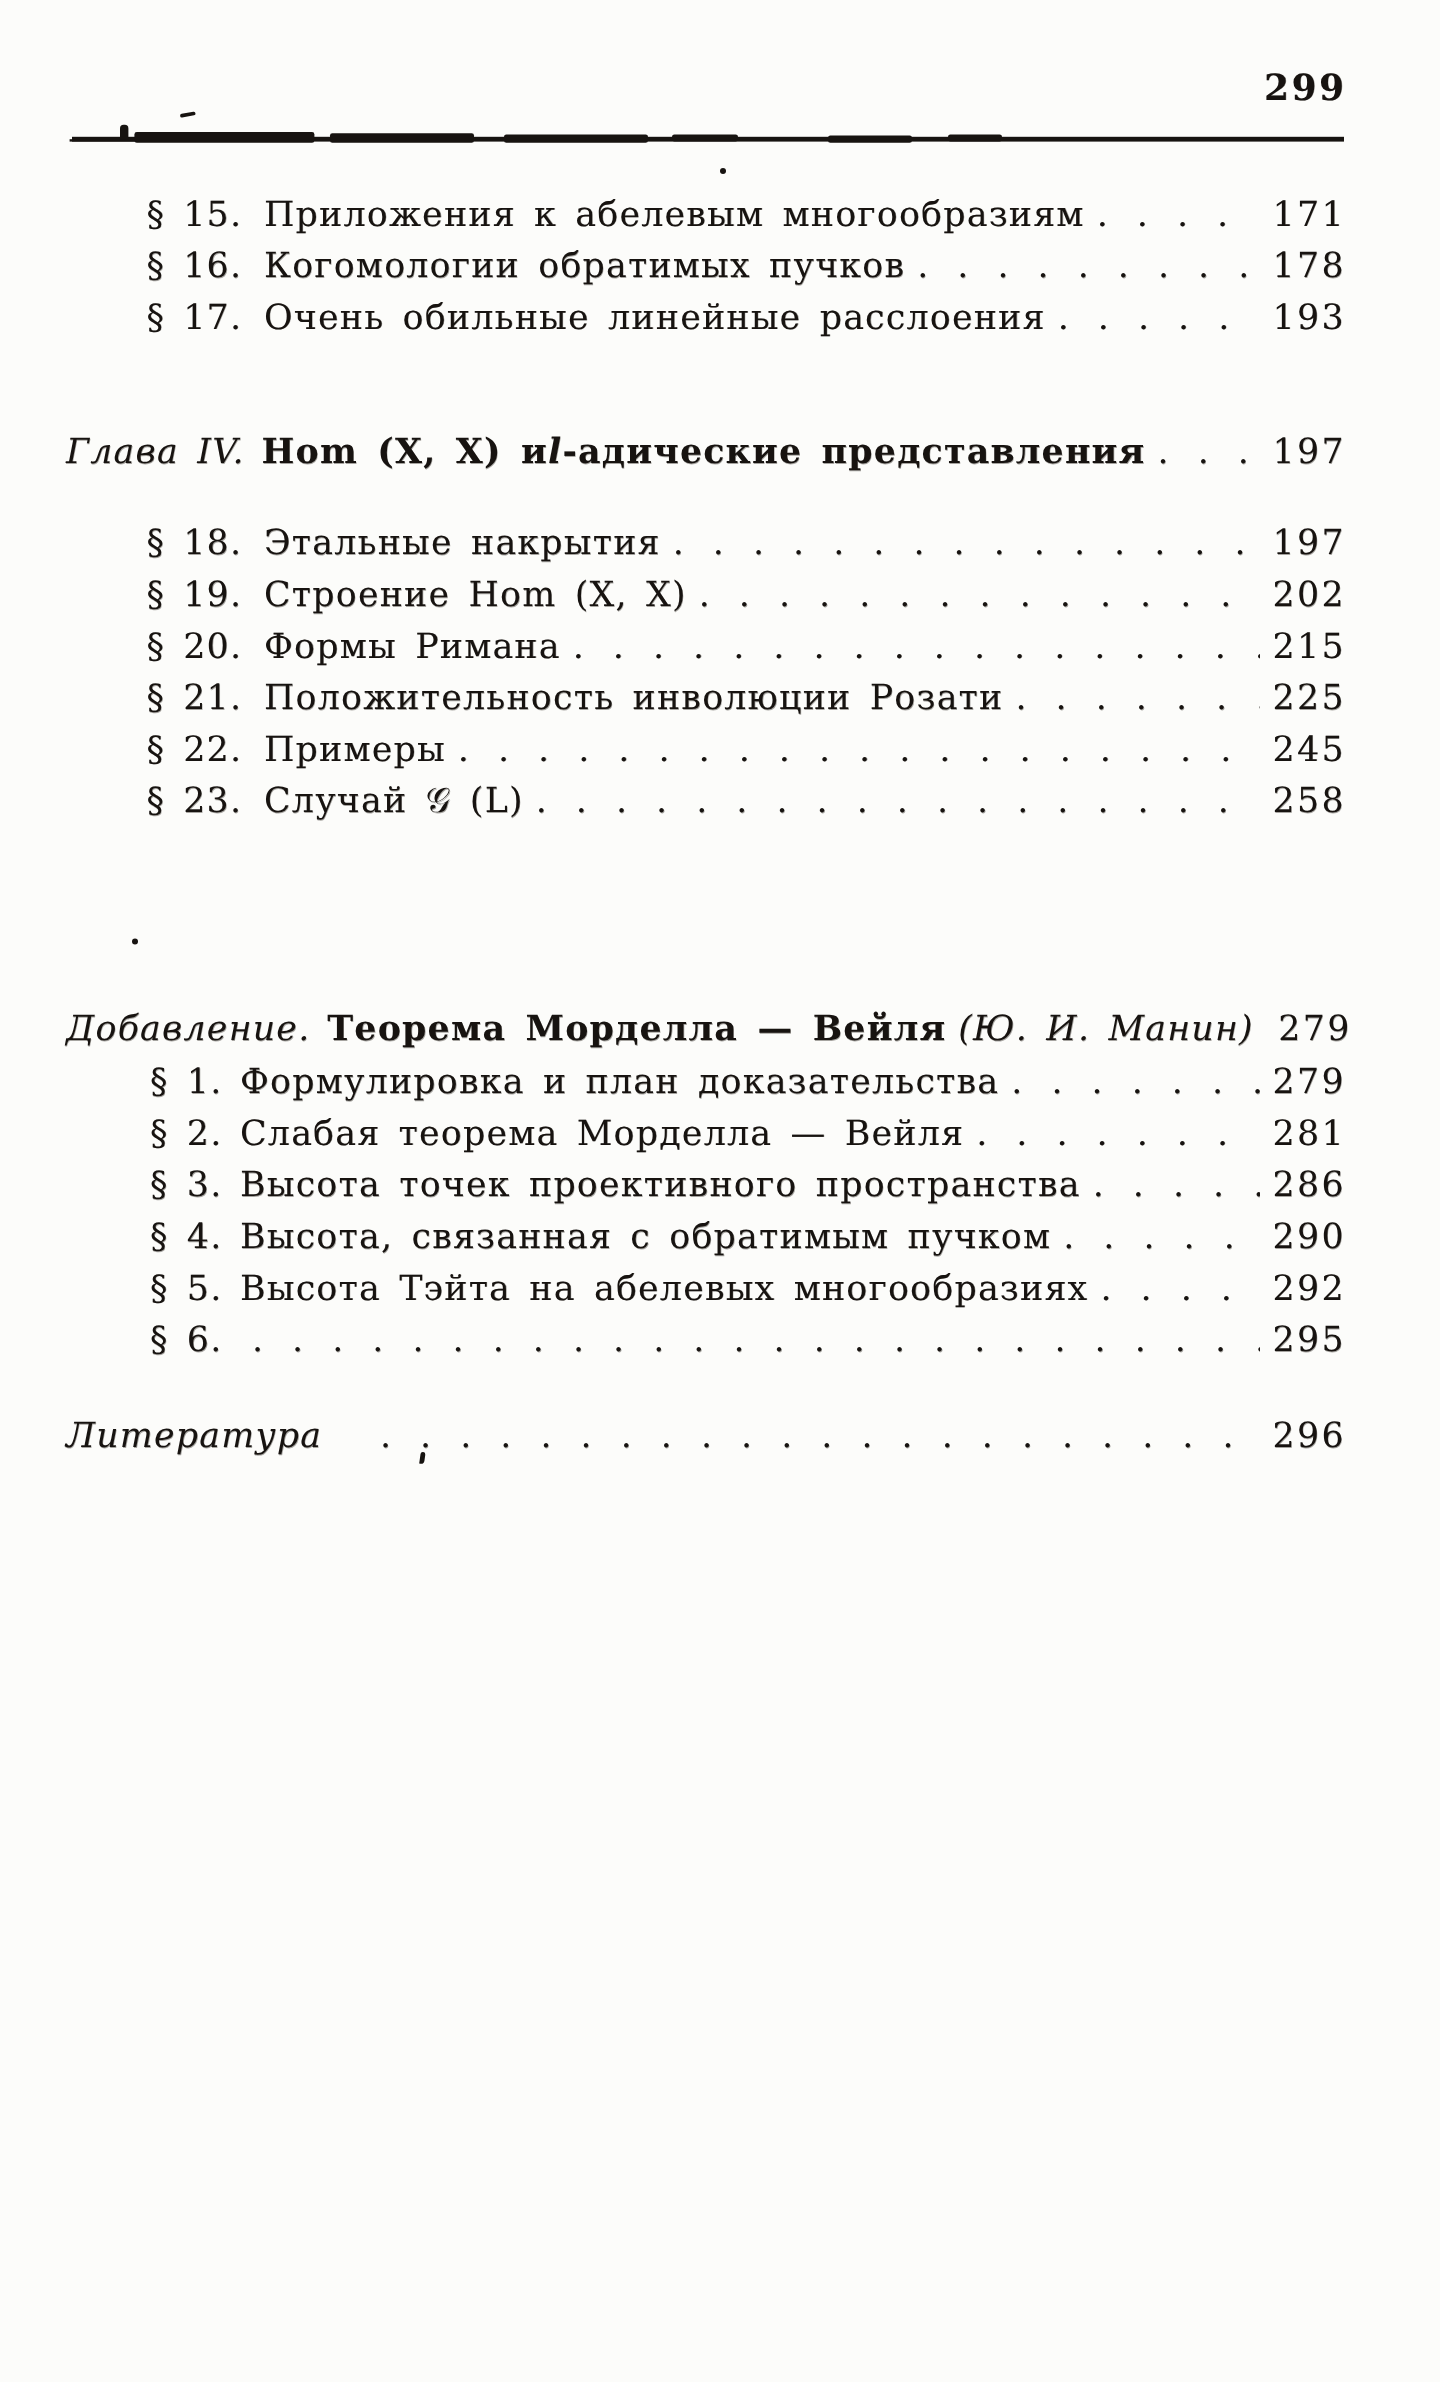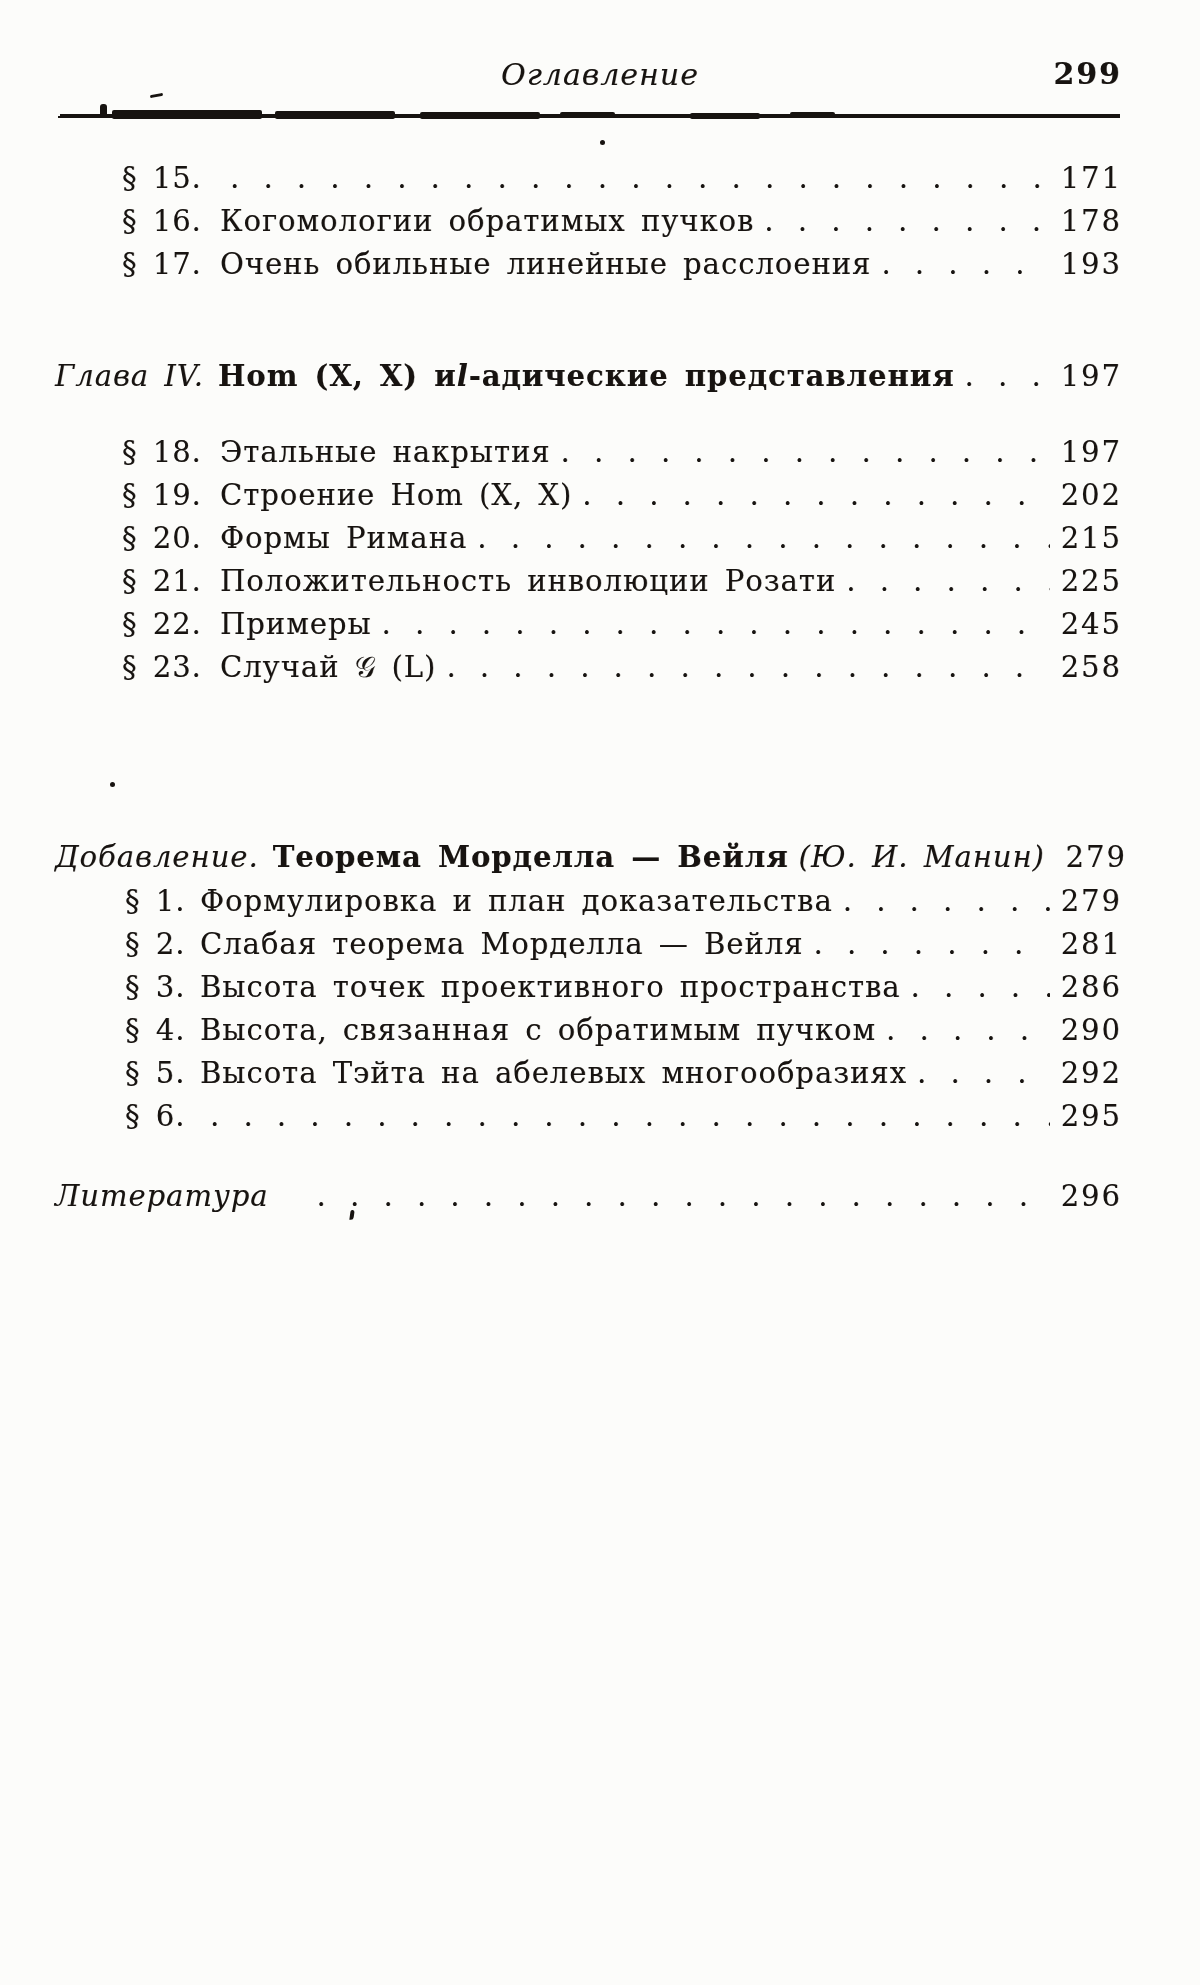--- a/index.html
+++ b/index.html
@@ -64,33 +64,32 @@
   .single .entry{padding-left:70px;}
   .single .entry .lbl{flex-basis:75px;}
   .ttl{white-space:nowrap;}
   .dots{
     flex:1 1 auto;overflow:hidden;white-space:nowrap;
     letter-spacing:5px;margin:0 10px 0 10px;
   }
   .dots::before{
     content:". . . . . . . . . . . . . . . . . . . . . . . . . . . . . . . . . . . . . . . . . . . . . . . .";
   }
-  .pg{flex:0 0 62px;text-align:right;letter-spacing:2px;}
+  .pg{flex:0 0 62px;text-align:center;letter-spacing:2px;}
   .heading .it{font-style:italic;margin-right:14px;}
   .heading .bd{font-weight:700;}
   .heading .bdit{font-weight:700;font-style:italic;}
   .heading .it2{font-style:italic;margin-left:10px;}
   .sec-lit .dots{margin-left:34px;}
 </style>
 </head>
 <body>
 
 <div class="page">
 
-  <div class="runhead-title">Оглавление</div>
   <div class="folio">299</div>
 
   <div>
     <div class="rule-tail"></div>
     <div class="rule-base"></div>
     <div class="rule-blob hook"></div>
     <div class="rule-blob b1"></div>
     <div class="rule-blob b2"></div>
     <div class="rule-blob b3"></div>
     <div class="rule-blob b4"></div>
@@ -99,20 +98,21 @@
   </div>
 
   <div class="art art-dash"></div>
   <div class="art art-dot1"></div>
   <div class="art art-dot2"></div>
   <div class="art art-comma"></div>
 
   <section class="sec sec-part3">
     <div class="row entry">
       <span class="lbl">§ 15.</span>
+      <span class="ttl">Приложения к абелевым многообразиям</span>
       <span class="dots"></span>
       <span class="pg">171</span>
     </div>
     <div class="row entry">
       <span class="lbl">§ 16.</span>
       <span class="ttl">Когомологии обратимых пучков</span>
       <span class="dots"></span>
       <span class="pg">178</span>
     </div>
     <div class="row entry">

